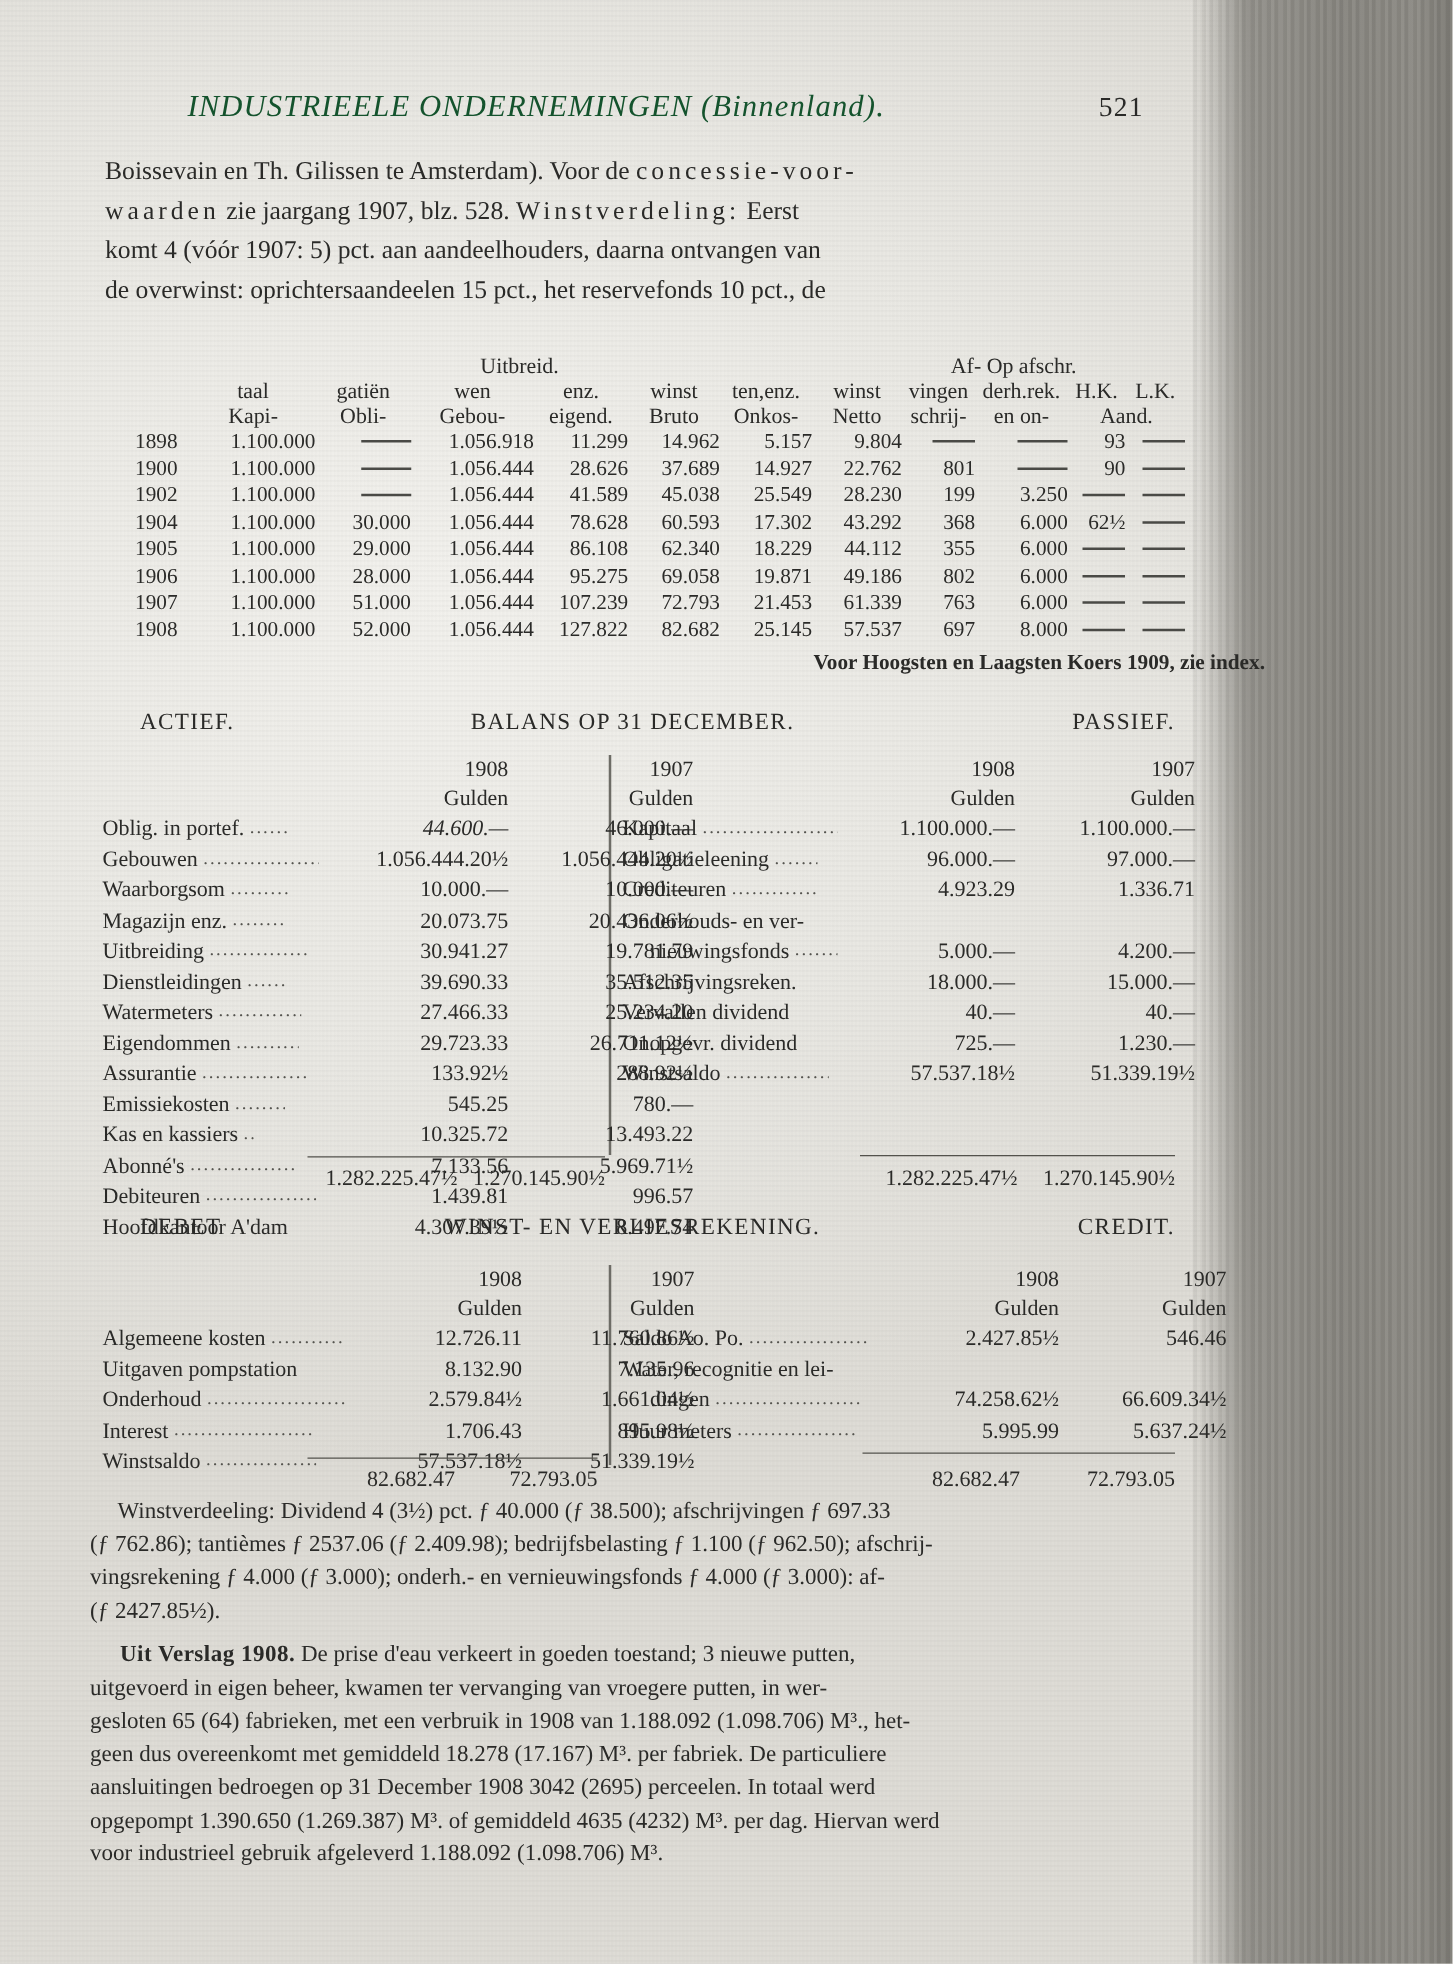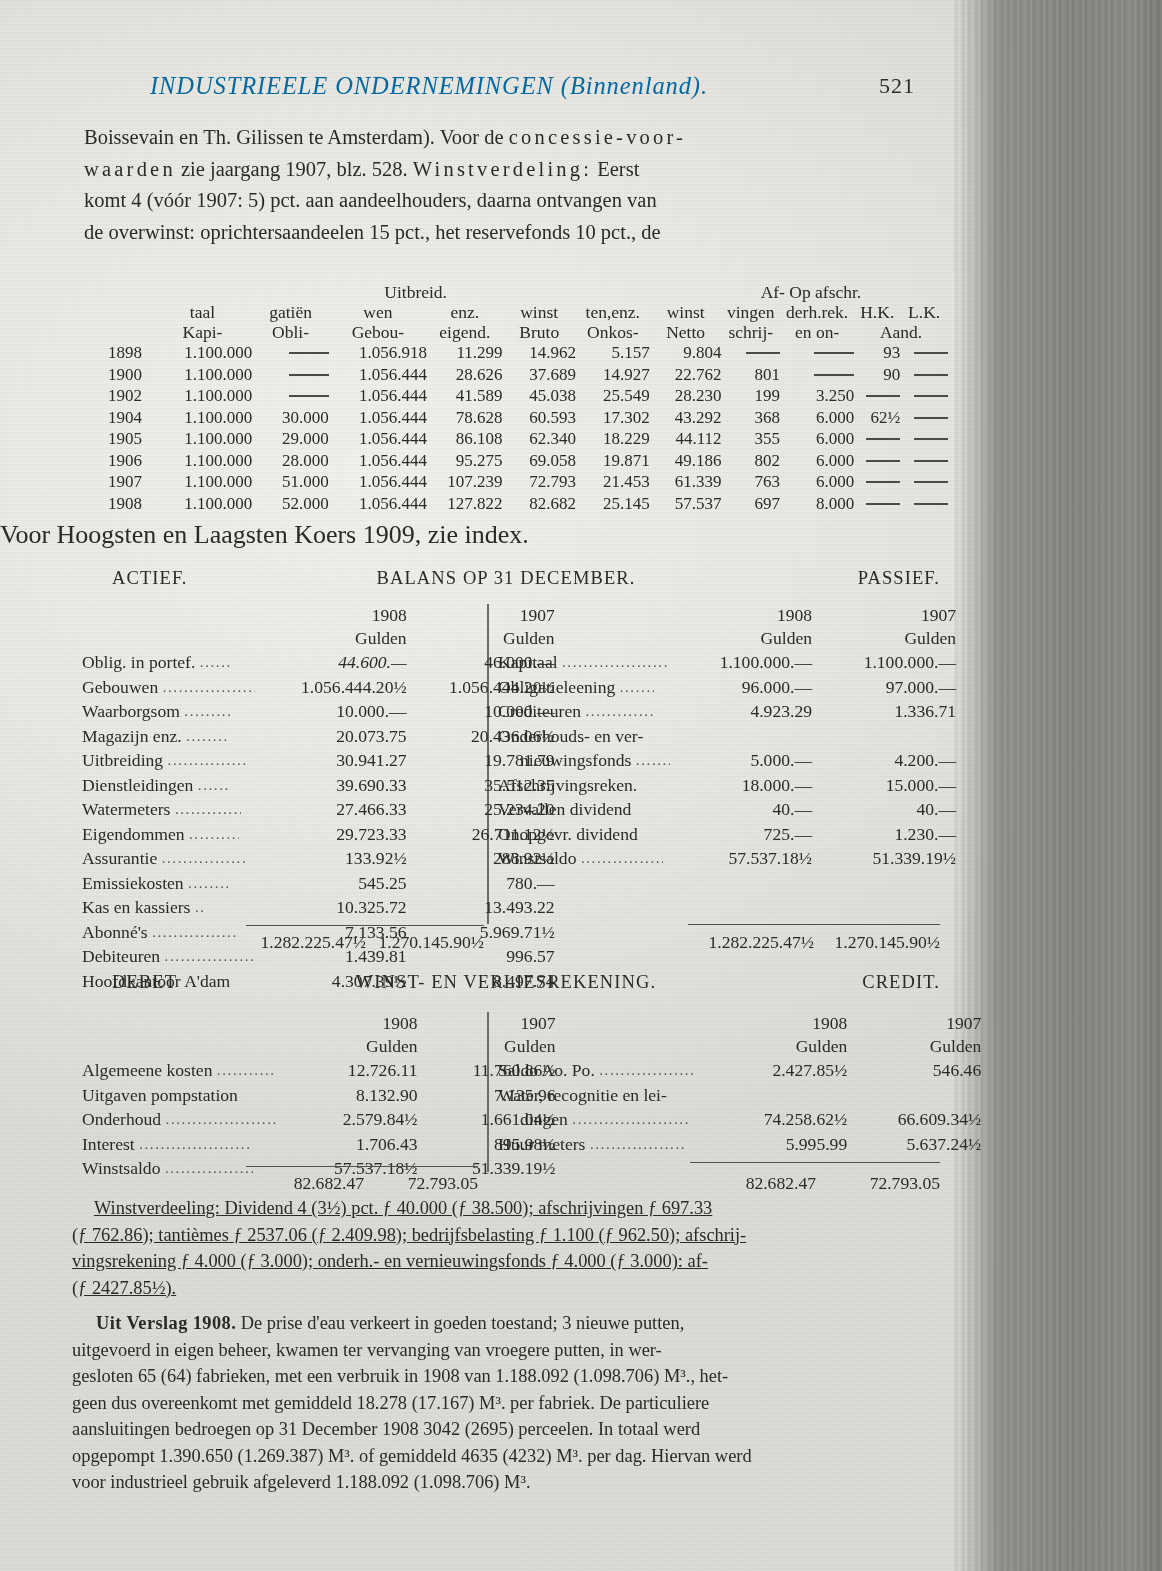--- a/index.html
+++ b/index.html
@@ -45,21 +45,21 @@
       repeating-linear-gradient(to bottom, rgba(0,0,0,.018) 0px, rgba(0,0,0,.018) 1px, rgba(255,255,255,.02) 2px, rgba(255,255,255,.02) 4px),
       repeating-linear-gradient(to right, rgba(0,0,0,.012) 0px, rgba(0,0,0,.012) 1px, rgba(255,255,255,.015) 2px, rgba(255,255,255,.015) 3px);
     mix-blend-mode:multiply;
   }
   #content{position:absolute;left:0;top:0;width:1012px;height:1571px;color:#2a2a28;}
 
   
   .runhead{position:absolute;left:150px;top:72px;width:800px;}
   .runhead .ttl{
     font-style:italic;font-size:24.5px;letter-spacing:.9px;
-    color:#0369a1;
+    color:#14532d;
   }
   .runhead .pg{
     position:absolute;right:35px;top:1px;font-size:22px;letter-spacing:1px;
   }
 
   
   .intro{
     position:absolute;left:84px;top:122px;width:850px;
     font-size:20.5px;line-height:31.5px;text-align:justify;
   }
@@ -84,21 +84,21 @@
   .c-bru{width:82px;}
   .c-onk{width:80px;}
   .c-net{width:80px;}
   .c-afs{width:62px;}
   .c-opa{width:78px;}
   .c-hk{width:50px;}
   .c-lk{width:52px;}
   .pad{padding-right:10px;}
 
   
-  .centerline{position:absolute;width:1012px;text-align:left;font-size:26px;}
+  .centerline{position:absolute;width:1012px;text-align:right;font-size:17px;font-weight:bold;}
 
   
   .caption{position:absolute;width:1012px;font-size:18.5px;letter-spacing:1.1px;}
   .caption .l{position:absolute;left:112px;}
   .caption .c{position:absolute;left:0;width:1012px;text-align:center;}
   .caption .r{position:absolute;right:72px;}
 
   
   .fin{position:absolute;font-size:17.6px;}
   .fin table{border-collapse:collapse;}
@@ -583,21 +583,21 @@
 
   <div class="totrule" style="left:246px;top:1166px;width:232px;"></div>
   <div class="totrule" style="left:690px;top:1162px;width:250px;"></div>
   <div class="tot" style="left:246px;top:1173px;">
     <span style="display:inline-block;width:118px;text-align:right;">82.682.47</span><span style="display:inline-block;width:114px;text-align:right;">72.793.05</span>
   </div>
   <div class="tot" style="left:690px;top:1173px;">
     <span style="display:inline-block;width:126px;text-align:right;">82.682.47</span><span style="display:inline-block;width:124px;text-align:right;">72.793.05</span>
   </div>
 
-  <div class="para" style="left:72px;top:1195px;width:870px;text-decoration:underline;">
+  <div class="para" style="left:72px;top:1195px;width:870px;">
     <div style="text-indent:22px;">
       <span>Winstverdeeling:</span><span> Dividend 4 (3½) pct. ƒ 40.000 (ƒ 38.500); afschrijvingen ƒ 697.33</span>
     </div>
     <div>(ƒ 762.86); tantièmes ƒ 2537.06 (ƒ 2.409.98); bedrijfsbelasting ƒ 1.100 (ƒ 962.50); afschrij-</div>
     <div>vingsrekening ƒ 4.000 (ƒ 3.000); onderh.- en vernieuwingsfonds ƒ 4.000 (ƒ 3.000): af-</div>
     <div>(ƒ 2427.85½).</div>
   </div>
 
   <div class="para" style="left:72px;top:1310px;width:872px;">
     <div style="text-indent:24px;">

